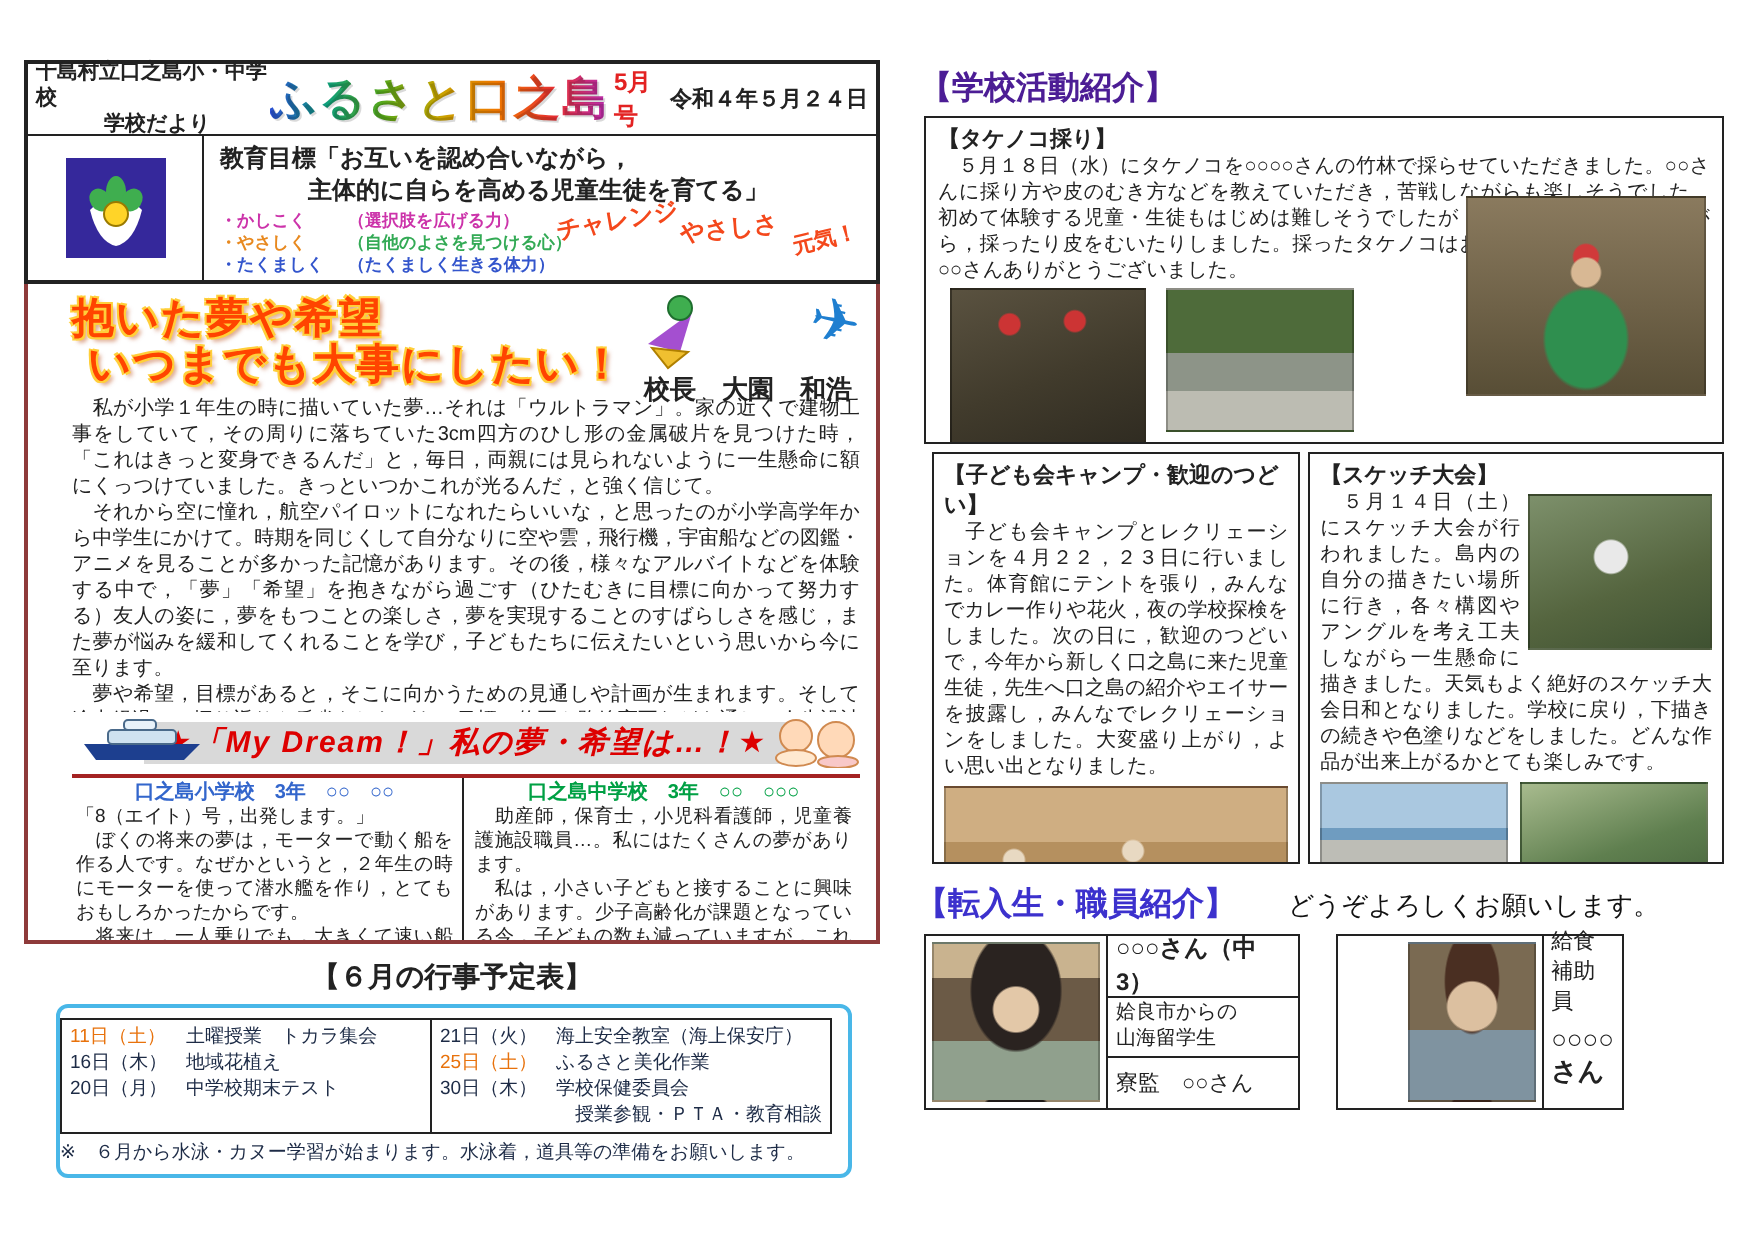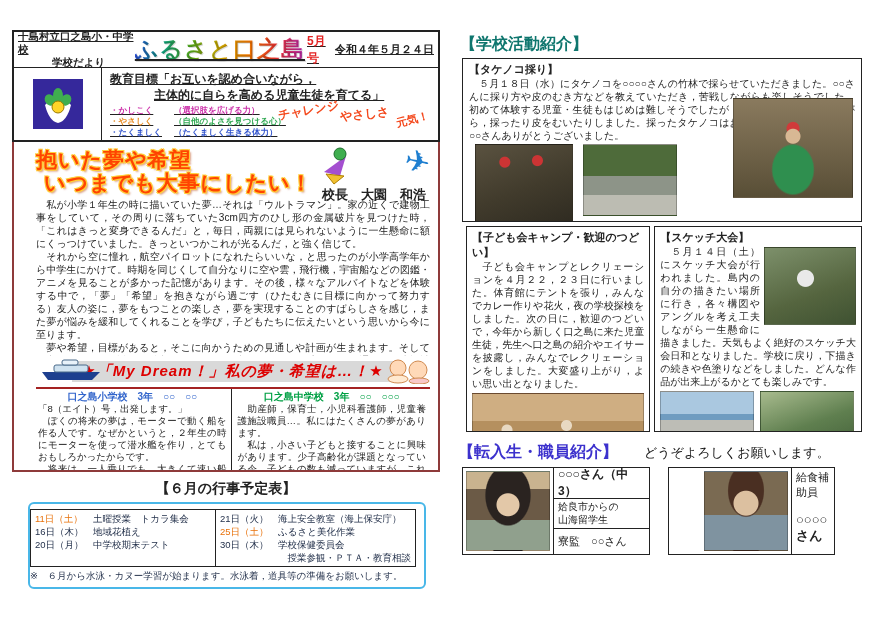--- a/index.html
+++ b/index.html
@@ -6,21 +6,21 @@
   html,body { background:#ffffff; }
   body {
     width:879px; height:618px; position:relative; overflow:hidden;
     font-family:"Liberation Sans","DejaVu Sans",sans-serif; color:#222;
   }
   .page { position:absolute; top:30px; }
   #left-page  { left:12px;  width:428px; }
   #right-page { left:458px; width:418px; }
 
   
-  .hdr-table { border:2px solid #222;text-decoration:underline; }
+  .hdr-table { border:2px solid #222; }
   .hdr-row1 { display:flex; align-items:center; height:36px; border-bottom:1.5px solid #222; padding:0 4px; }
   .school-block { width:128px; font-size:10.5px; font-weight:bold; line-height:1.25; }
   .school-block .sub { display:block; padding-left:34px; }
   .big-title {
     font-size:23px; font-weight:bold; letter-spacing:1px; white-space:nowrap;
     background:linear-gradient(90deg,#2b50d4,#0e9e7a,#58a81a,#c9a400,#f07800,#e83030,#d changed);
     background:linear-gradient(90deg,#2b50d4,#0e9e7a,#58a81a,#c9a400,#f07800,#e83030,#b42bb4);
     -webkit-background-clip:text; background-clip:text; color:transparent;
     text-shadow:1px 1px 0 rgba(0,0,0,0.15);
   }
@@ -111,21 +111,21 @@
     background:linear-gradient(180deg,#aac8e0 0 38%,#6f9cc0 38% 48%,#bdbdb6 48%); }
   .ph-hill { width:94px; height:60px; margin-left:6px;
     background:linear-gradient(160deg,#a8bb8e,#5f7f4f 55%,#44613a); }
 
   .intro-row { display:flex; align-items:baseline; margin-top:10px; }
   .intro-sub { font-size:13px; margin-left:26px; color:#111; }
 
   .cards-row { display:flex; margin-left:4px; margin-top:4px; }
   .staff-card { display:flex; border:1.5px solid #222; height:88px; }
   #card1 { width:188px; }
-  #card2 { width:167px; margin-left:18px;padding-left:32px; }
+  #card2 { width:144px; margin-left:18px;padding-left:32px; }
   .card-photo { margin:3px; width:84px; }
   .ph-port1 { background:radial-gradient(circle at 50% 42%, #e3c8a8 0 11px, rgba(0,0,0,0) 12px),
               radial-gradient(ellipse at 50% 30%, #2a2320 0 38%, rgba(0,0,0,0) 40%),
               linear-gradient(180deg,#c9b38f 0 22%,#6b5a46 22% 62%,#90a08d 62%); }
   .ph-port2 { background:radial-gradient(circle at 50% 40%, #dcc0a0 0 12px, rgba(0,0,0,0) 13px),
               radial-gradient(ellipse at 50% 24%, #4a2f22 0 30%, rgba(0,0,0,0) 32%),
               linear-gradient(180deg,#7a6a52 0 55%,#7f93a0 55%); }
   .card-cells { flex:1; display:flex; flex-direction:column; border-left:1.5px solid #222; }
   .card-cell { font-size:11px; font-weight:bold; padding:2px 4px; display:flex; flex-direction:column; justify-content:center; }
   .card-cell + .card-cell { border-top:1.5px solid #222; }
@@ -278,21 +278,21 @@
             <span class="e">　授業参観・ＰＴＡ・教育相談</span>
           </div>
       </div>
     </div>
     <div class="sched-note">※　６月から水泳・カヌー学習が始まります。水泳着，道具等の準備をお願いします。</div>
   </div>
 </div>
 
 <div class="page" id="right-page">
 
-  <div class="sec-title" style="color: #0f766e;">【学校活動紹介】</div>
+  <div class="sec-title" style="color: #4c1d95;">【学校活動紹介】</div>
 
   <div class="act-box" id="takenoko-box">
     <div class="act-hdr">【タケノコ採り】</div>
     <div class="act-text">　５月１８日（水）にタケノコを○○○○さんの竹林で採らせていただきました。○○さんに採り方や皮のむき方などを教えていただき，苦戦しながらも楽しそうでした。初めて体験する児童・生徒もはじめは難しそうでしたが，みんなでワイワイしながら，採ったり皮をむいたりしました。採ったタケノコはおいしくいただきました。○○さんありがとうございました。</div>
     <div class="tk-photos">
       <div class="photo ph-t1"></div>
       <div class="photo ph-t2"></div>
       <div class="photo ph-t3"></div>
     </div>
   </div>

